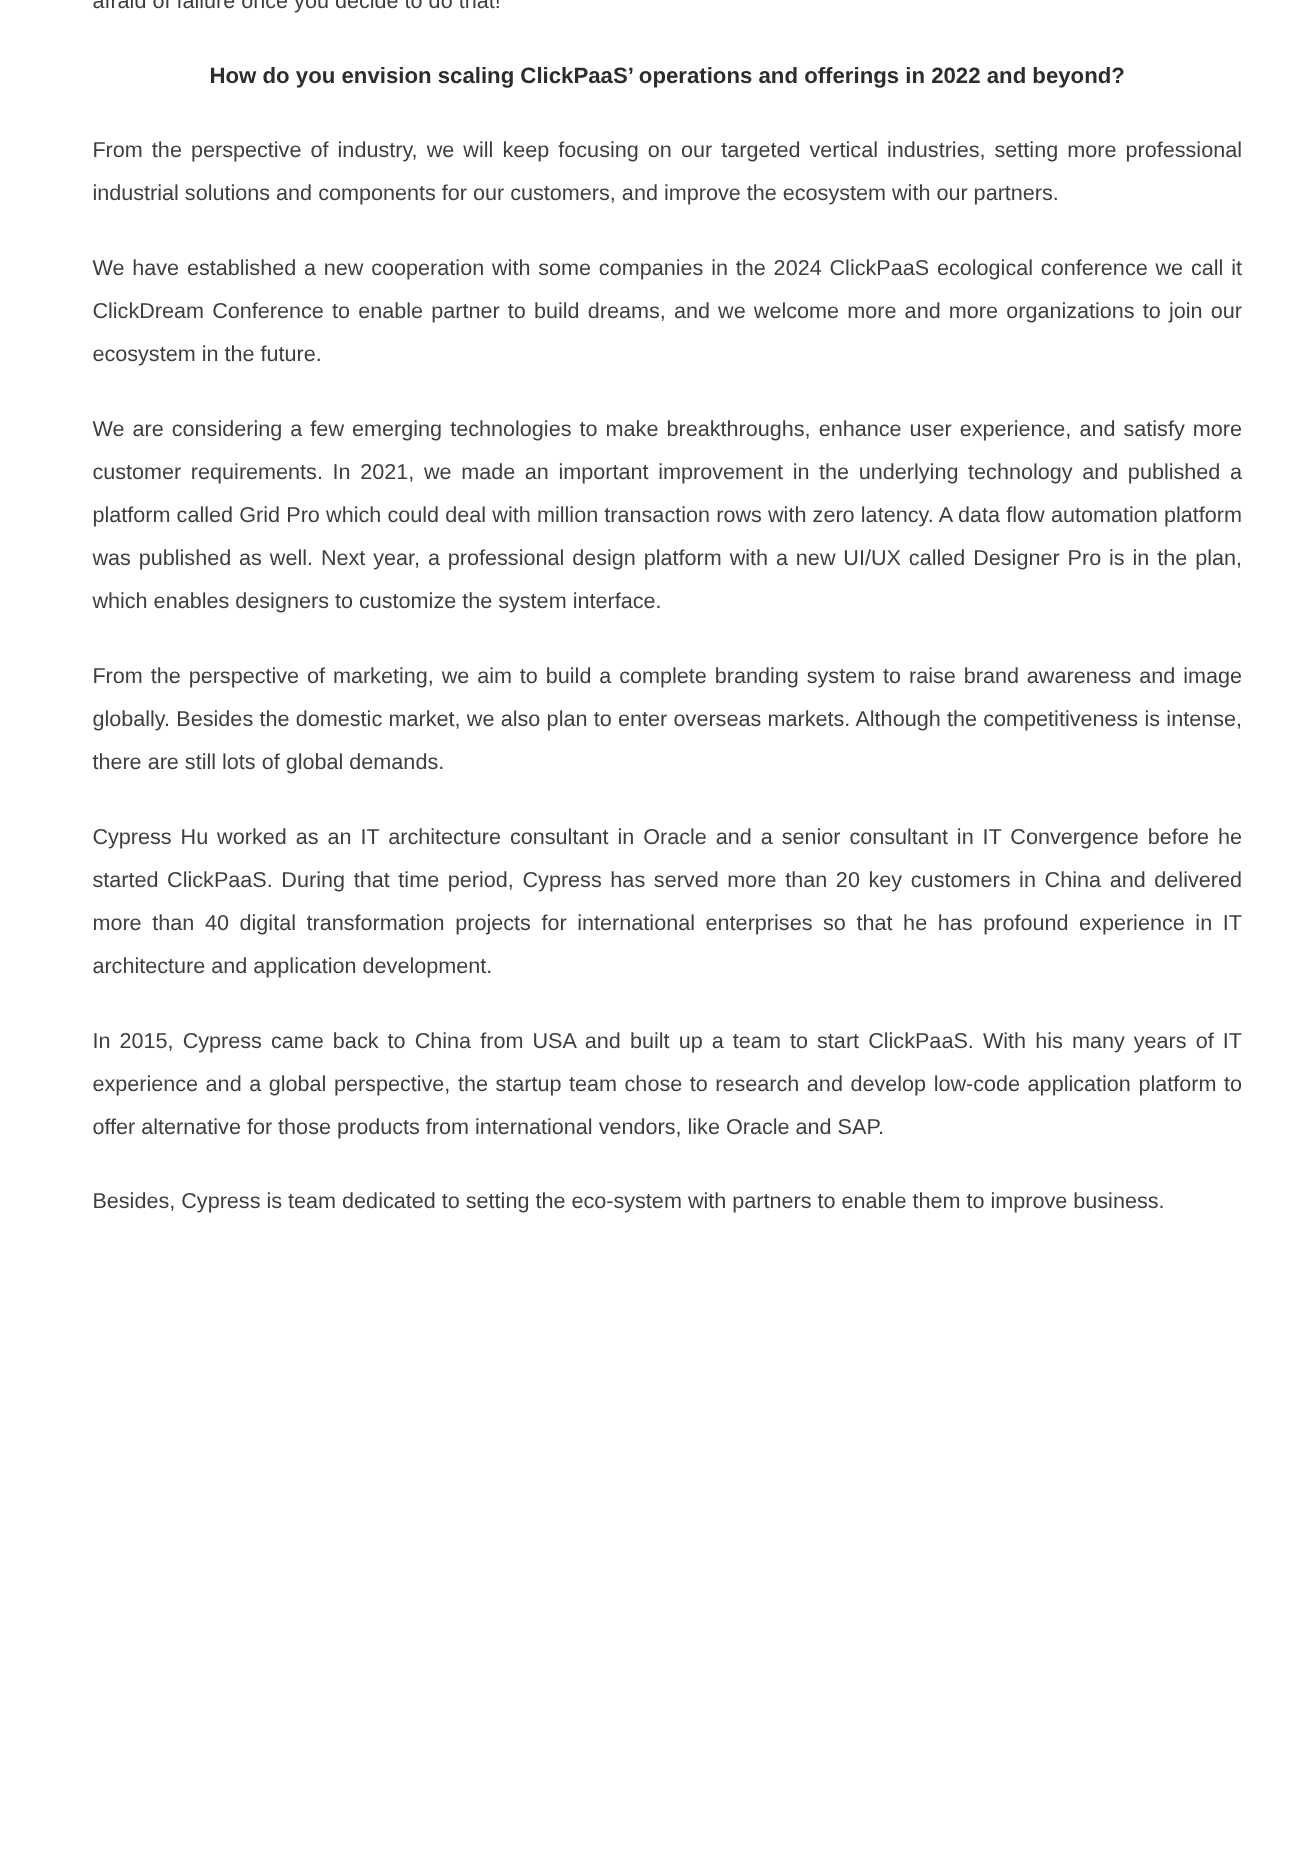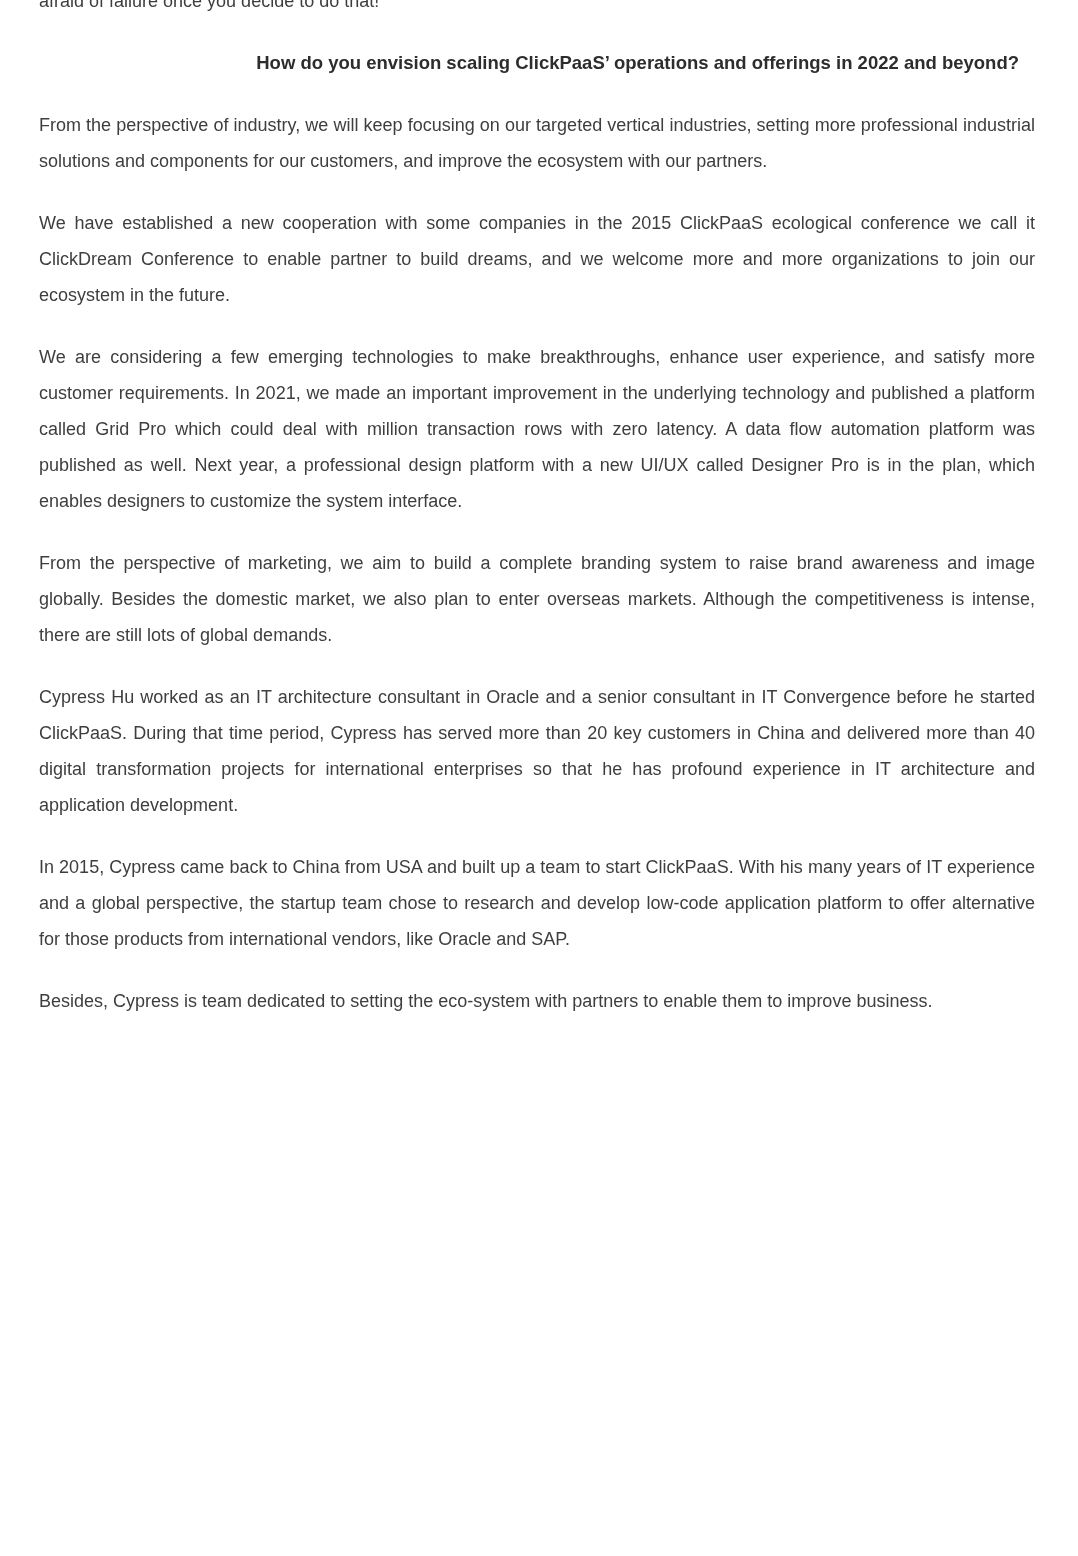--- a/index.html
+++ b/index.html
@@ -7,56 +7,56 @@
     padding: 0;
     background: #ffffff;
   }
   body {
     width: 1078px;
     height: 1556px;
     overflow: hidden;
     font-family: "Liberation Sans", "DejaVu Sans", sans-serif;
   }
   .article {
-    padding: 0 43px 0 39px;
+    padding: 0 43px 0 77px;
     overflow: hidden; 
   }
   .article p {
     font-size: 18px;
     line-height: 36px;
     color: #3e3e3e;
     text-align: justify;
     margin: 26px 0;
   }
   .article p.clipped {
     margin-top: -17px; 
     text-align: left;
     white-space: nowrap;
   }
   .article h2 {
     font-size: 18.5px;
     line-height: 36px;
     font-weight: 700;
     color: #2d2d2d;
     margin: 26px 16px;
-    text-align: right;
+    text-align: center;
   }
 </style>
 </head>
 <body>
 
 <div class="article">
 
   <p class="clipped">afraid of failure once you decide to do that!</p>
 
   <h2>How do you envision scaling ClickPaaS’ operations and offerings in 2022 and beyond?</h2>
 
   <p>From the perspective of industry, we will keep focusing on our targeted vertical industries, setting more professional industrial solutions and components for our customers, and improve the ecosystem with our partners.</p>
 
-  <p>We have established a new cooperation with some companies in the 2015 ClickPaaS ecological conference we call it ClickDream Conference to enable partner to build dreams, and we welcome more and more organizations to join our ecosystem in the future.</p>
+  <p>We have established a new cooperation with some companies in the 2024 ClickPaaS ecological conference we call it ClickDream Conference to enable partner to build dreams, and we welcome more and more organizations to join our ecosystem in the future.</p>
 
   <p>We are considering a few emerging technologies to make breakthroughs, enhance user experience, and satisfy more customer requirements. In 2021, we made an important improvement in the underlying technology and published a platform called Grid Pro which could deal with million transaction rows with zero latency. A data flow automation platform was published as well. Next year, a professional design platform with a new UI/UX called Designer Pro is in the plan, which enables designers to customize the system interface.</p>
 
   <p>From the perspective of marketing, we aim to build a complete branding system to raise brand awareness and image globally. Besides the domestic market, we also plan to enter overseas markets. Although the competitiveness is intense, there are still lots of global demands.</p>
 
 
   <p>Cypress Hu worked as an IT architecture consultant in Oracle and a senior consultant in IT Convergence before he started ClickPaaS. During that time period, Cypress has served more than 20 key customers in China and delivered more than 40 digital transformation projects for international enterprises so that he has profound experience in IT architecture and application development.</p>
 
   <p>In 2015, Cypress came back to China from USA and built up a team to start ClickPaaS. With his many years of IT experience and a global perspective, the startup team chose to research and develop low-code application platform to offer alternative for those products from international vendors, like Oracle and SAP.</p>
 

